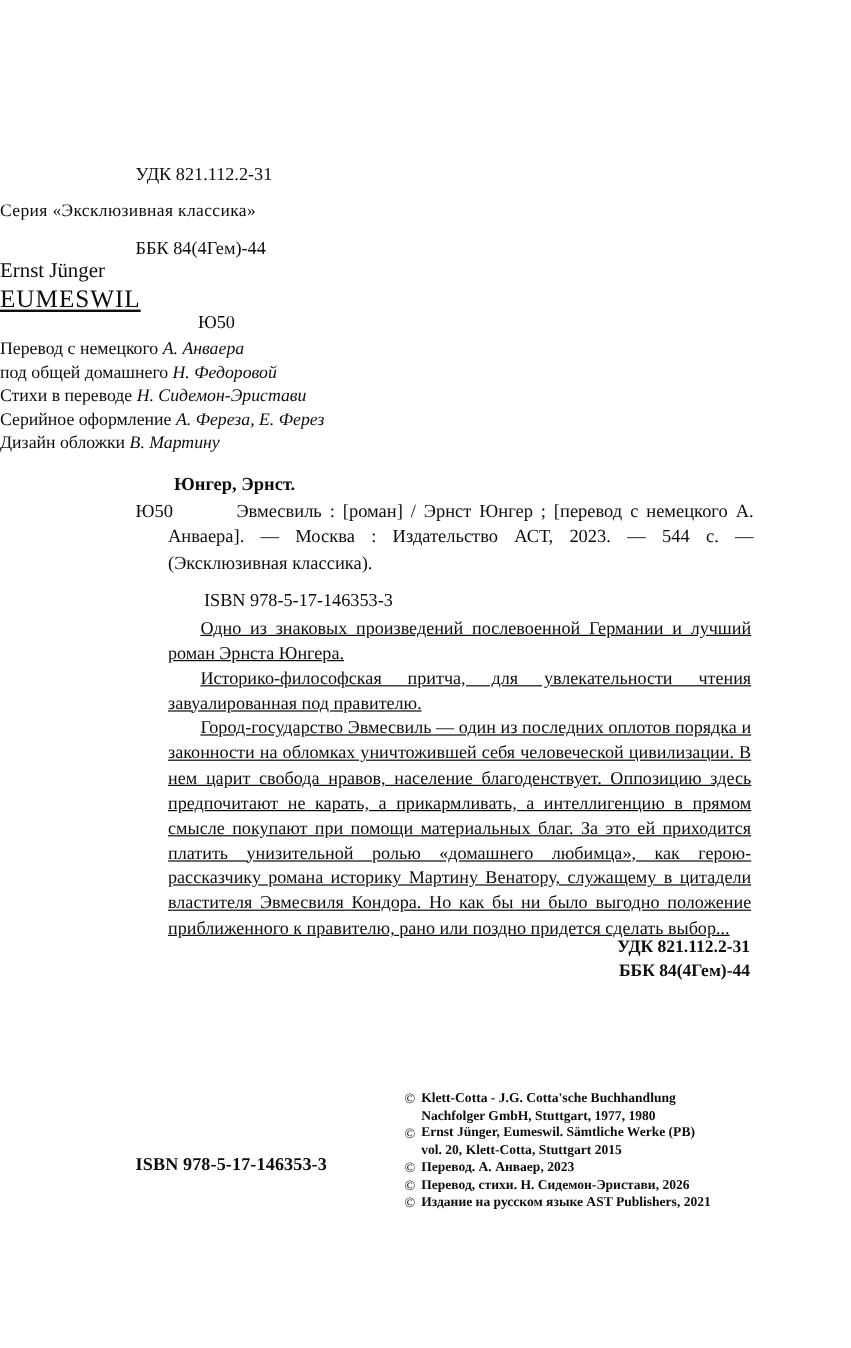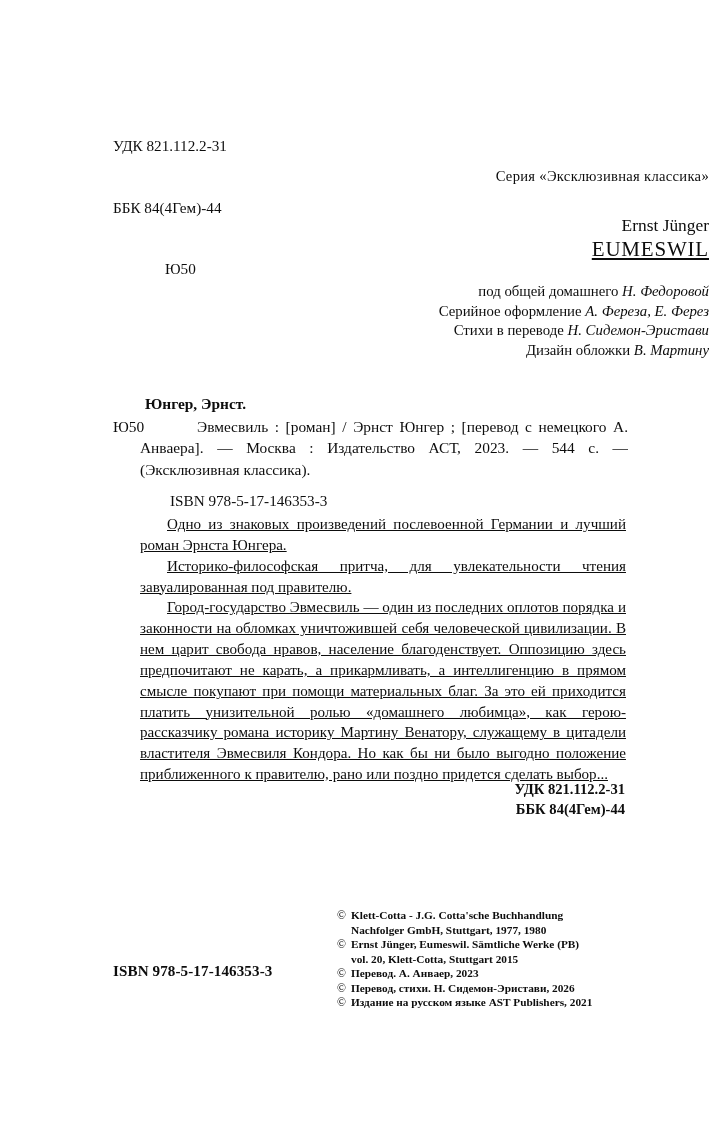--- a/index.html
+++ b/index.html
@@ -35,21 +35,21 @@
     display: inline-block;
     width: 52px;
   }
 
   
   .center-block {
     position: absolute;
     left: 0;
     right: 0;
     top: 168px;
-    text-align: right;
+    text-align: left;
   }
   .series-line {
     font-size: 14.6px;
     letter-spacing: 0.3px;
     margin-bottom: 29px;
   }
   .author-line {
     font-size: 17.4px;
     line-height: 23px;
   }
@@ -173,23 +173,24 @@
     <div>УДК 821.112.2-31</div>
     <div>ББК 84(4Гем)-44</div>
     <div><span class="udk-indent"></span><span>Ю50</span></div>
   </div>
 
   <div class="center-block">
     <div class="series-line">Серия «Эксклюзивная классика»</div>
     <div class="author-line">Ernst Jünger</div>
     <div class="book-title-line">EUMESWIL</div>
 
+    <div class="credit-line"><span>Перевод с немецкого </span><i>А. Анваера</i></div>
     <div class="credit-line"><span>под общей домашнего </span><i>Н. Федоровой</i></div>
+    <div class="credit-line"><span>Стихи в переводе </span><i>Н. Сидемон-Эристави</i></div>
     <div class="credit-line"><span>Серийное оформление </span><i>А. Фереза, Е. Ферез</i></div>
-    <div class="credit-line"><span>Стихи в переводе </span><i>Н. Сидемон-Эристави</i></div>
     <div class="credit-line"><span>Дизайн обложки </span><i>В. Мартину</i></div>
   </div>
 
   <div class="catalog">
     <div class="catalog-head">Юнгер, Эрнст.</div>
     <div class="catalog-body">
       <span class="catalog-sigla">Ю50</span>
       <div class="catalog-text">Эвмесвиль : [роман] / Эрнст Юнгер ; [перевод с немецкого А. Анваера].  — Москва : Издательство АСТ, 2023. — 544 с. — (Эксклюзивная классика).</div>
     </div>
   </div>

